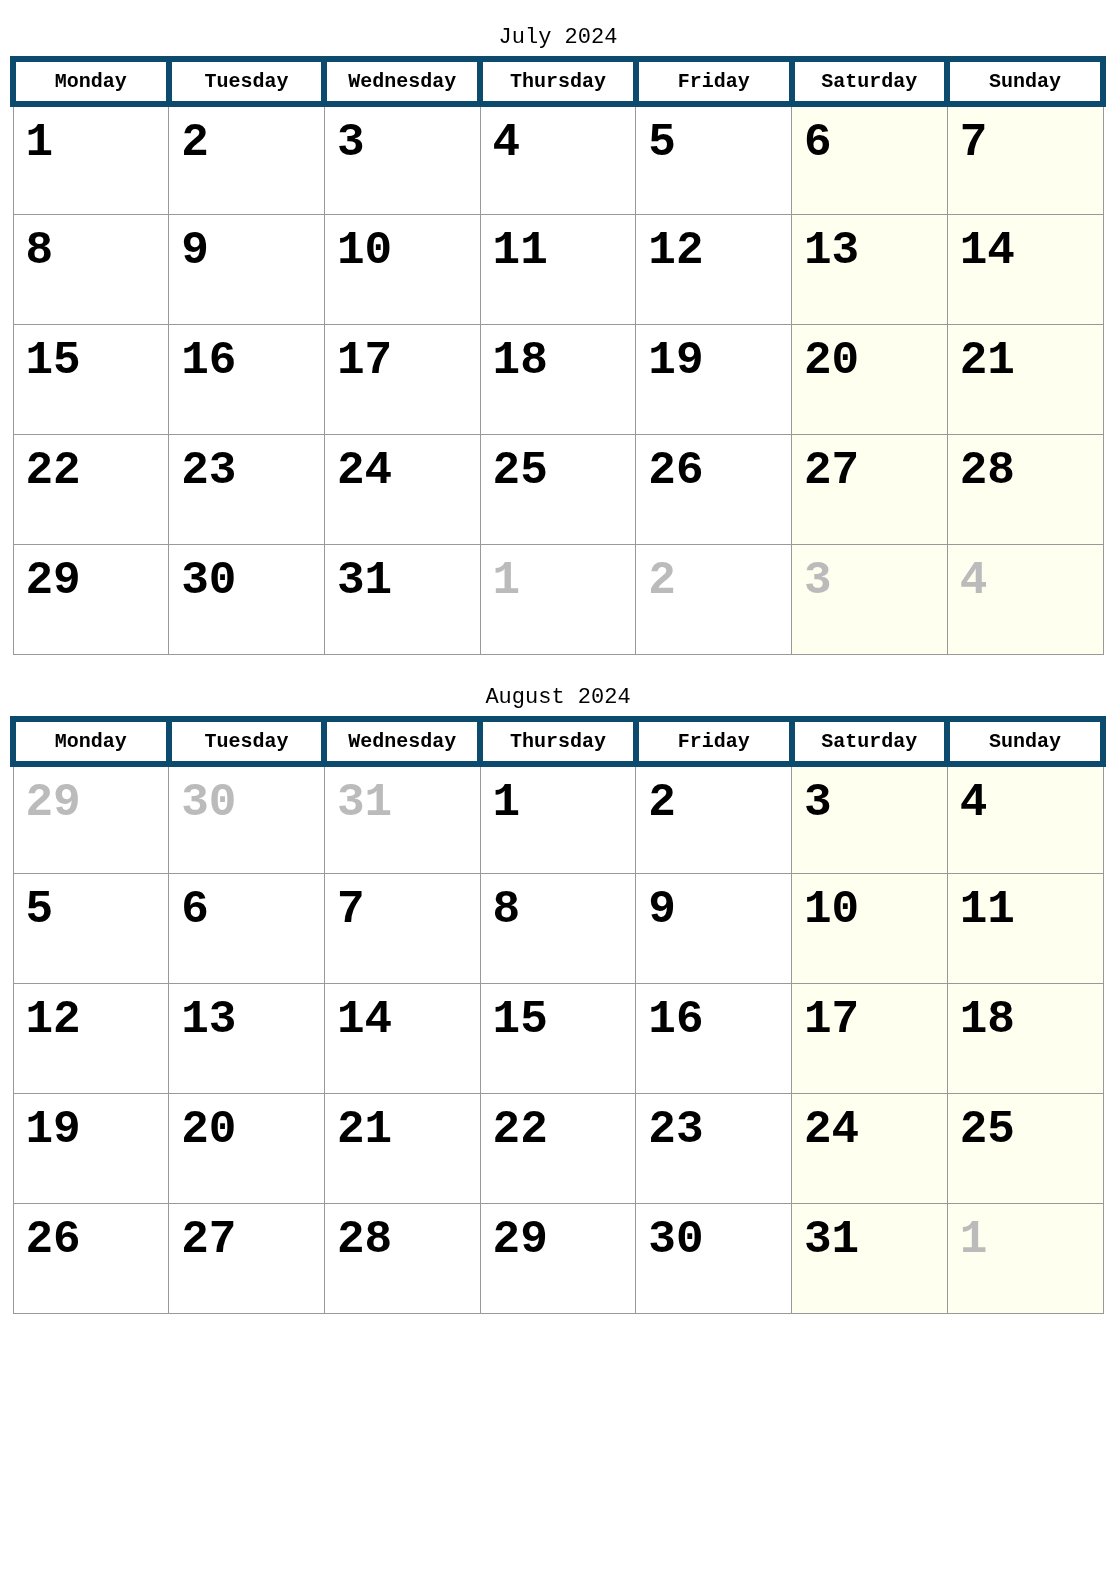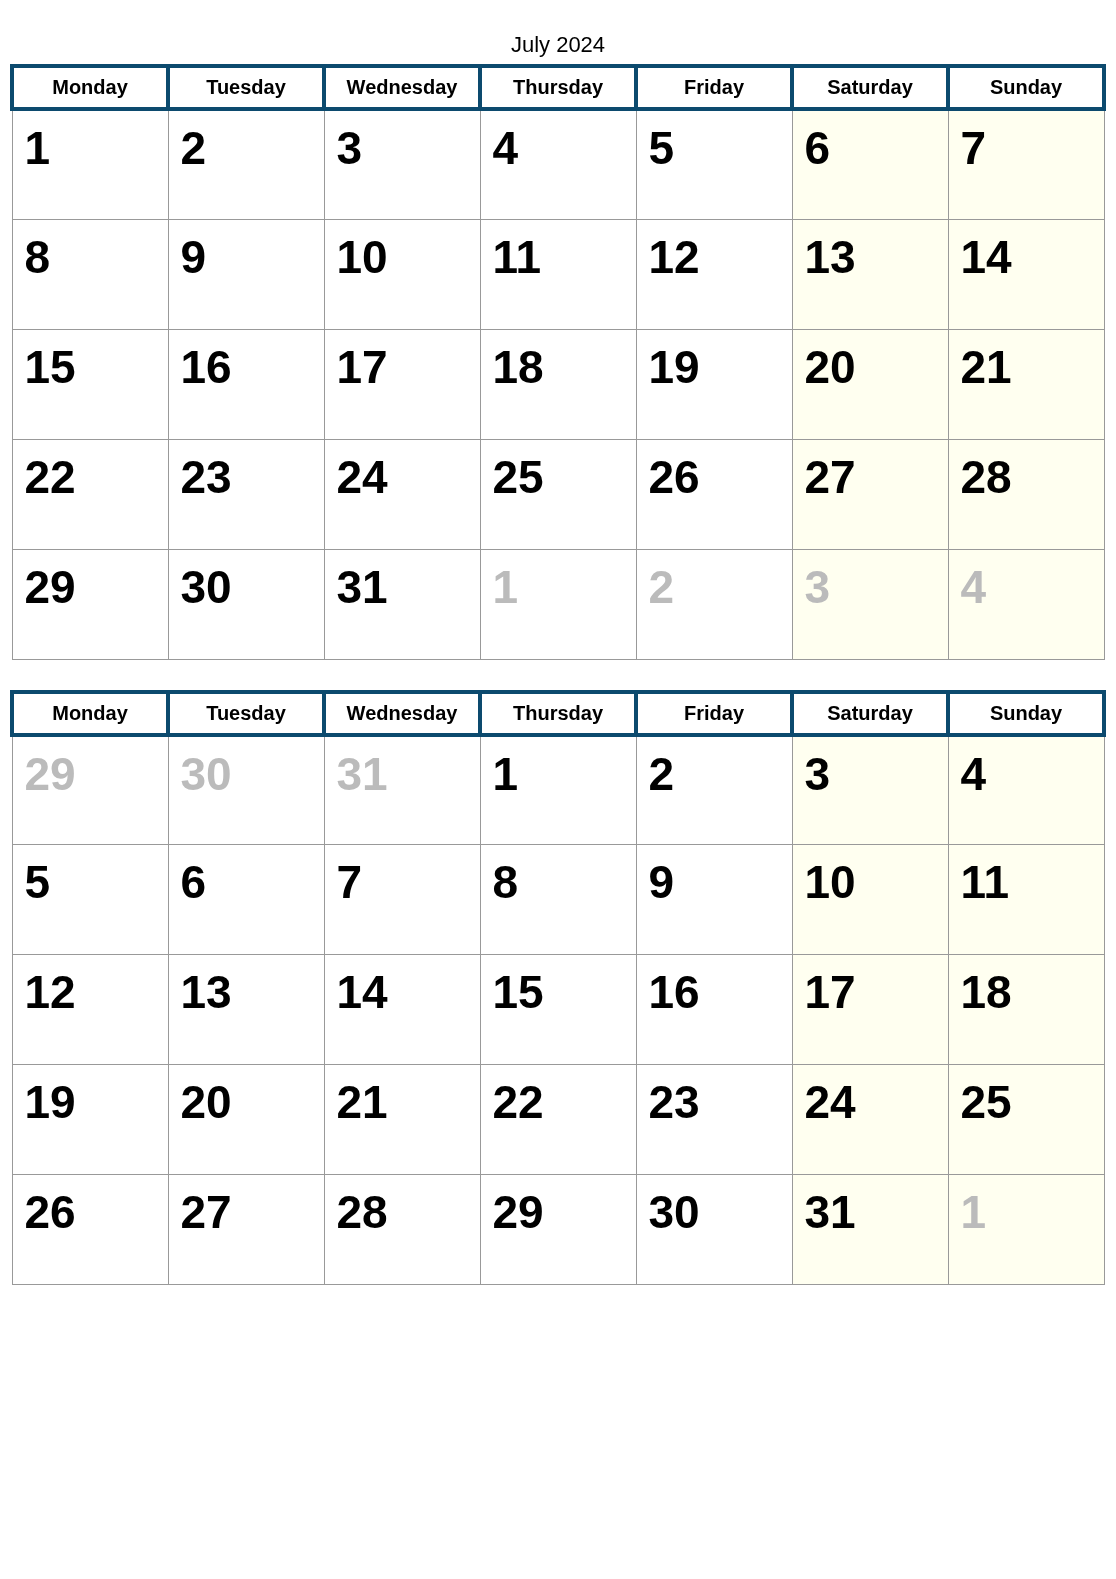--- a/index.html
+++ b/index.html
@@ -6,36 +6,37 @@
     body {
       background: #fff;
       font-family: Arial, Helvetica, sans-serif;
       width: 1116px;
       min-height: 1579px;
       padding: 20px 10px;
     }
     .calendar-container {
       width: 100%;
       max-width: 1096px;
-      margin: 12px auto;
+      margin: 5px auto;
+      font-family: Liberation Mono, monospace;
     }
     .month-title {
       text-align: center;
       font-size: 22px;
       font-weight: normal;
       margin-bottom: 6px;
       color: #000;
     }
     .cal-table {
       width: 100%;
       border-collapse: collapse;
       margin-bottom: 30px;
     }
     .cal-table th {
-      border: 4px solid #0c4a6e;
+      border: 6px solid #0c4a6e;
       padding: 8px 4px;
       font-size: 20px;
       font-weight: bold;
       text-align: center;
       background: #fff;
       color: #000;
     }
     .cal-table td {
       border: 1px solid #999;
       width: calc(100% / 7);
@@ -130,20 +131,21 @@
             <td>31</td>
             <td class="out-of-month">1</td>
             <td class="out-of-month">2</td>
             <td class="weekend out-of-month">3</td>
             <td class="weekend out-of-month">4</td>
           </tr>
         </tbody>
       </table>
     </div>
     <div>
+      <div class="month-title">August 2024</div>
       <table class="cal-table">
         <thead>
           <tr>
             <th>Monday</th>
             <th>Tuesday</th>
             <th>Wednesday</th>
             <th>Thursday</th>
             <th>Friday</th>
             <th>Saturday</th>
             <th>Sunday</th>

